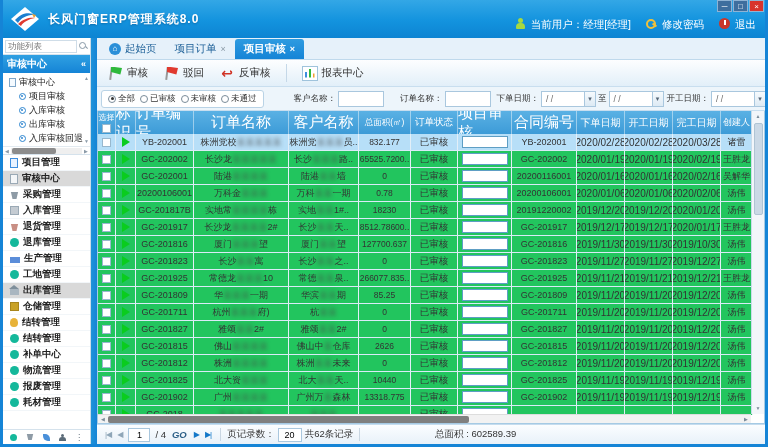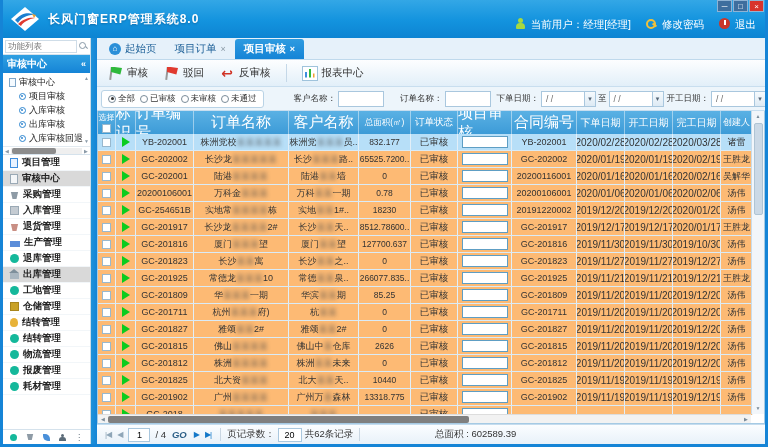--- a/index.html
+++ b/index.html
@@ -105,21 +105,21 @@
 .ftext{width:46px;height:16px;border:1px solid #A9C7DE;background:#fff;flex:none;margin-left:2px;font-size:9px;padding:0 2px;outline:none}
 .dbox{display:flex;align-items:center;height:16px;border:1px solid #A9C7DE;background:#fff;flex:none;margin-left:2px}
 .dtxt{width:42px;padding-left:4px;color:#666;font-size:8.5px}
 .dd{width:11px;height:14px;border-left:1px solid #A9C7DE;background:linear-gradient(#F6FAFD,#DDEAF4);font-size:7px;color:#567;text-align:center;line-height:14px;cursor:pointer}
 
 .grid{position:relative;flex:1;border:1px solid #A5CAE4;border-top:none;overflow:hidden}
 .ghead{display:flex;height:23px;width:655px;background:linear-gradient(180deg,#5AB1E4,#3D9BD7);color:#fff}
 .hc{display:flex;align-items:center;justify-content:center;font-size:15px;border-right:1px solid rgba(255,255,255,.45);height:100%;overflow:hidden;flex:none;cursor:pointer}
 .hc.sel2{flex-direction:column;justify-content:center;font-size:8px;gap:1px}
 .grows{height:281px;width:655px;overflow:hidden;background:#fff}
-.gr{display:flex;height:17px;border-bottom:1px solid #D9EBF7;background:#fdba74;cursor:pointer}
+.gr{display:flex;height:17px;border-bottom:1px solid #D9EBF7;background:#22c55e;cursor:pointer}
 .gr.rowsel{background:#B7DFF8}
 .c{display:flex;align-items:center;justify-content:center;border-right:1px solid #E2EFF8;height:100%;overflow:hidden;flex:none;font-size:9px;color:#333;white-space:nowrap}
 .w-sel{width:18px}.w-flg{width:20px}.w-no{width:58px}.w-nm{width:95px}.w-cu{width:70px}.w-ar{width:52px;font-size:8.5px}.w-st{width:47px;font-size:9.5px}.w-pg{width:54px}.w-ct{width:65px}.w-d{width:48px;font-size:10px}.w-cr{flex:1;font-size:9px}
 .cb{width:9px;height:9px;border:1px solid #98B8CE;background:#fff;flex:none}
 .tri{width:0;height:0;border-left:8px solid #0ACC1E;border-top:5px solid transparent;border-bottom:5px solid transparent}
 .bl{filter:blur(2px);color:#444;opacity:.85}
 .pbox{width:46px;height:12px;border:1px solid #5E9EC4;background:#fff;overflow:hidden}
 .pfill{height:100%;background:#1793D8}
 .vscroll{position:absolute;right:0;top:0;bottom:9px;width:13px;background:#F2F6FA;border-left:1px solid #C9DCEA;display:flex;flex-direction:column;align-items:center}
 .vsa{font-size:5px;color:#7A8B99;height:11px;line-height:11px;cursor:pointer}
@@ -227,46 +227,50 @@
   </div>
           <div class="mi">
     <span class="mi-i mi-inbound"></span>
     <span class="lbl">入库管理</span>
   </div>
           <div class="mi">
     <span class="mi-i mi-return"></span>
     <span class="lbl">退货管理</span>
   </div>
           <div class="mi">
+    <span class="mi-i mi-dot"></span>
+    <span class="lbl">退库管理</span>
+  </div>
+          <div class="mi">
     <span class="mi-i mi-production"></span>
     <span class="lbl">生产管理</span>
   </div>
           <div class="mi">
     <span class="mi-i mi-dot"></span>
-    <span class="lbl">退库管理</span>
+    <span class="lbl">工地管理</span>
   </div>
           <div class="mi on">
     <span class="mi-i mi-outbound"></span>
     <span class="lbl">出库管理</span>
   </div>
           <div class="mi">
-    <span class="mi-i mi-dot"></span>
-    <span class="lbl">工地管理</span>
-  </div>
-          <div class="mi">
     <span class="mi-i mi-warehouse"></span>
     <span class="lbl">仓储管理</span>
   </div>
           <div class="mi">
     <span class="mi-i mi-finance"></span>
     <span class="lbl">结转管理</span>
   </div>
           <div class="mi">
     <span class="mi-i mi-dot"></span>
     <span class="lbl">结转管理</span>
+  </div>
+          <div class="mi">
+    <span class="mi-i mi-dot"></span>
+    <span class="lbl">补单中心</span>
   </div>
           <div class="mi">
     <span class="mi-i mi-dot"></span>
     <span class="lbl">物流管理</span>
   </div>
           <div class="mi">
     <span class="mi-i mi-dot"></span>
     <span class="lbl">报废管理</span>
   </div>
           <div class="mi">
@@ -492,21 +496,21 @@
     <span class="c w-d cell-d3">2020/02/06</span>
     <span class="c w-cr cell-cr">汤伟</span>
   </div>
             <div class="gr">
     <span class="c w-sel">
                 <span class="cb"></span>
               </span>
     <span class="c w-flg">
                 <span class="tri"></span>
               </span>
-    <span class="c w-no cell-no">GC-254651B</span>
+    <span class="c w-no cell-no">GC-201817B</span>
     <span class="c w-nm cell-nm">实地常<span class="bl">某某某某</span>栋</span>
     <span class="c w-cu cell-cu">实地<span class="bl">某某</span>1#..</span>
     <span class="c w-ar cell-ar">18230</span>
     <span class="c w-st cell-st">已审核</span>
     <span class="c w-pg">
                 <span class="pbox"><span class="pfill" style="width: 100%;"></span></span>
               </span>
     <span class="c w-ct cell-ct">20191220002</span>
     <span class="c w-d cell-d1">2019/12/20</span>
     <span class="c w-d cell-d2">2019/12/20</span>

